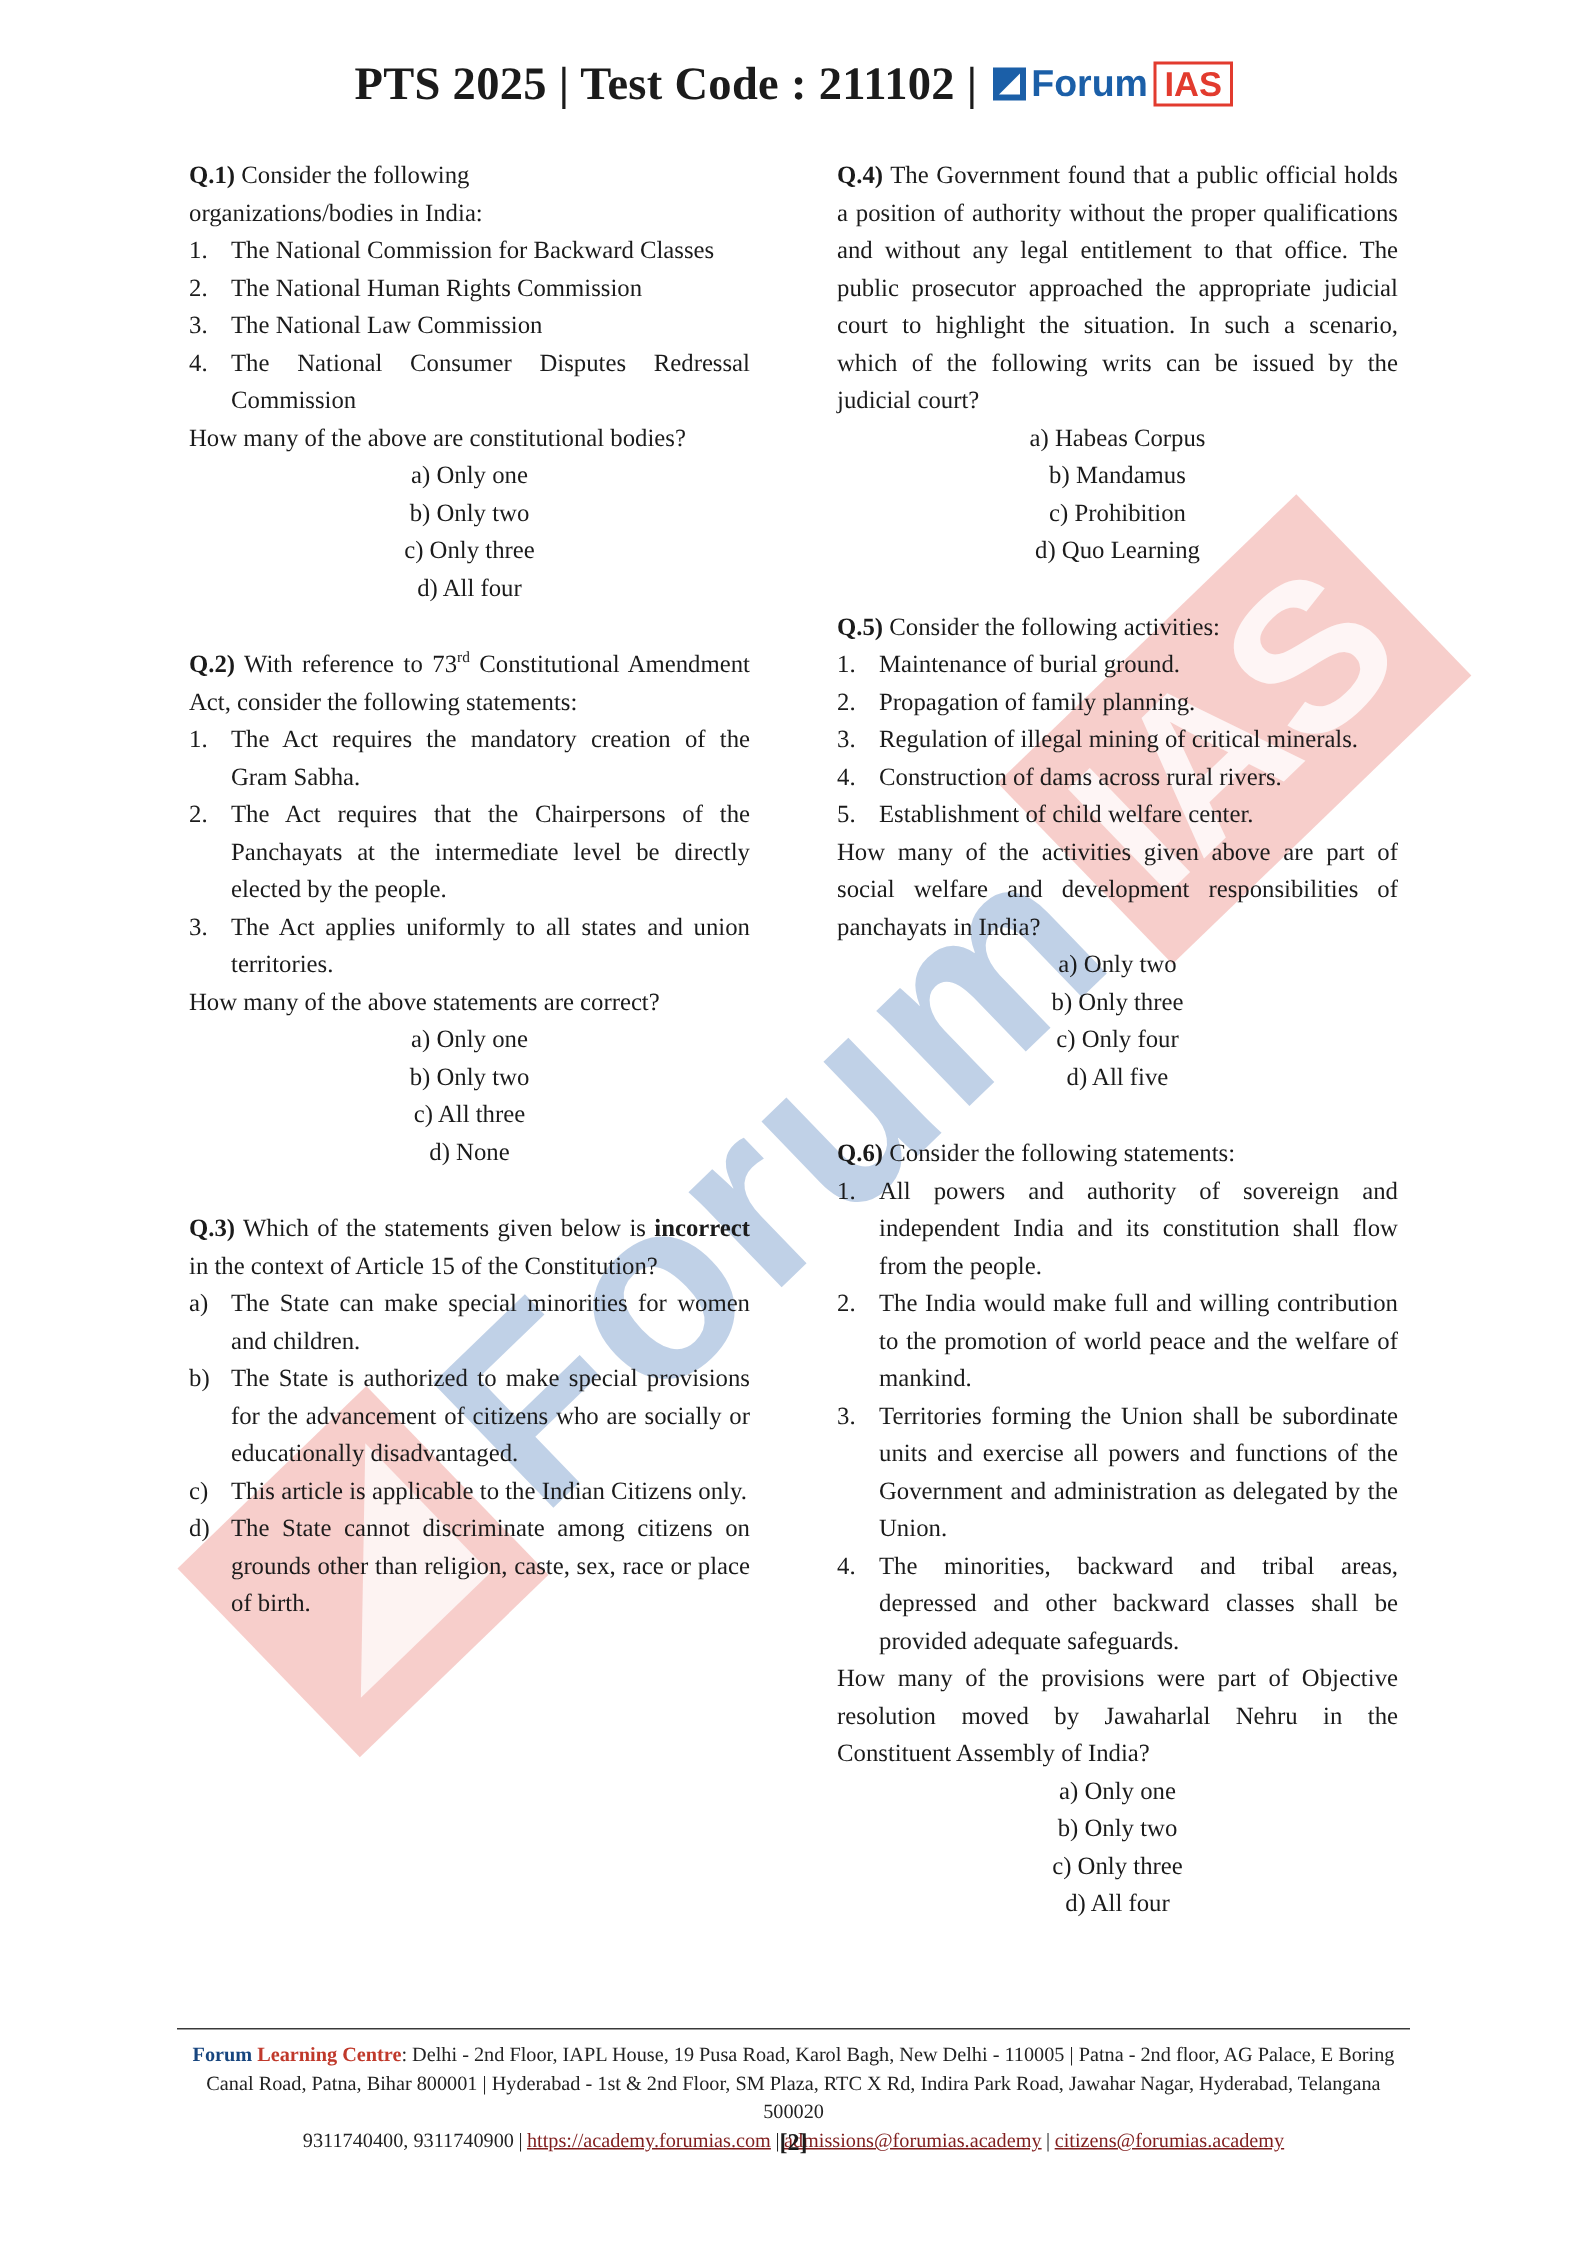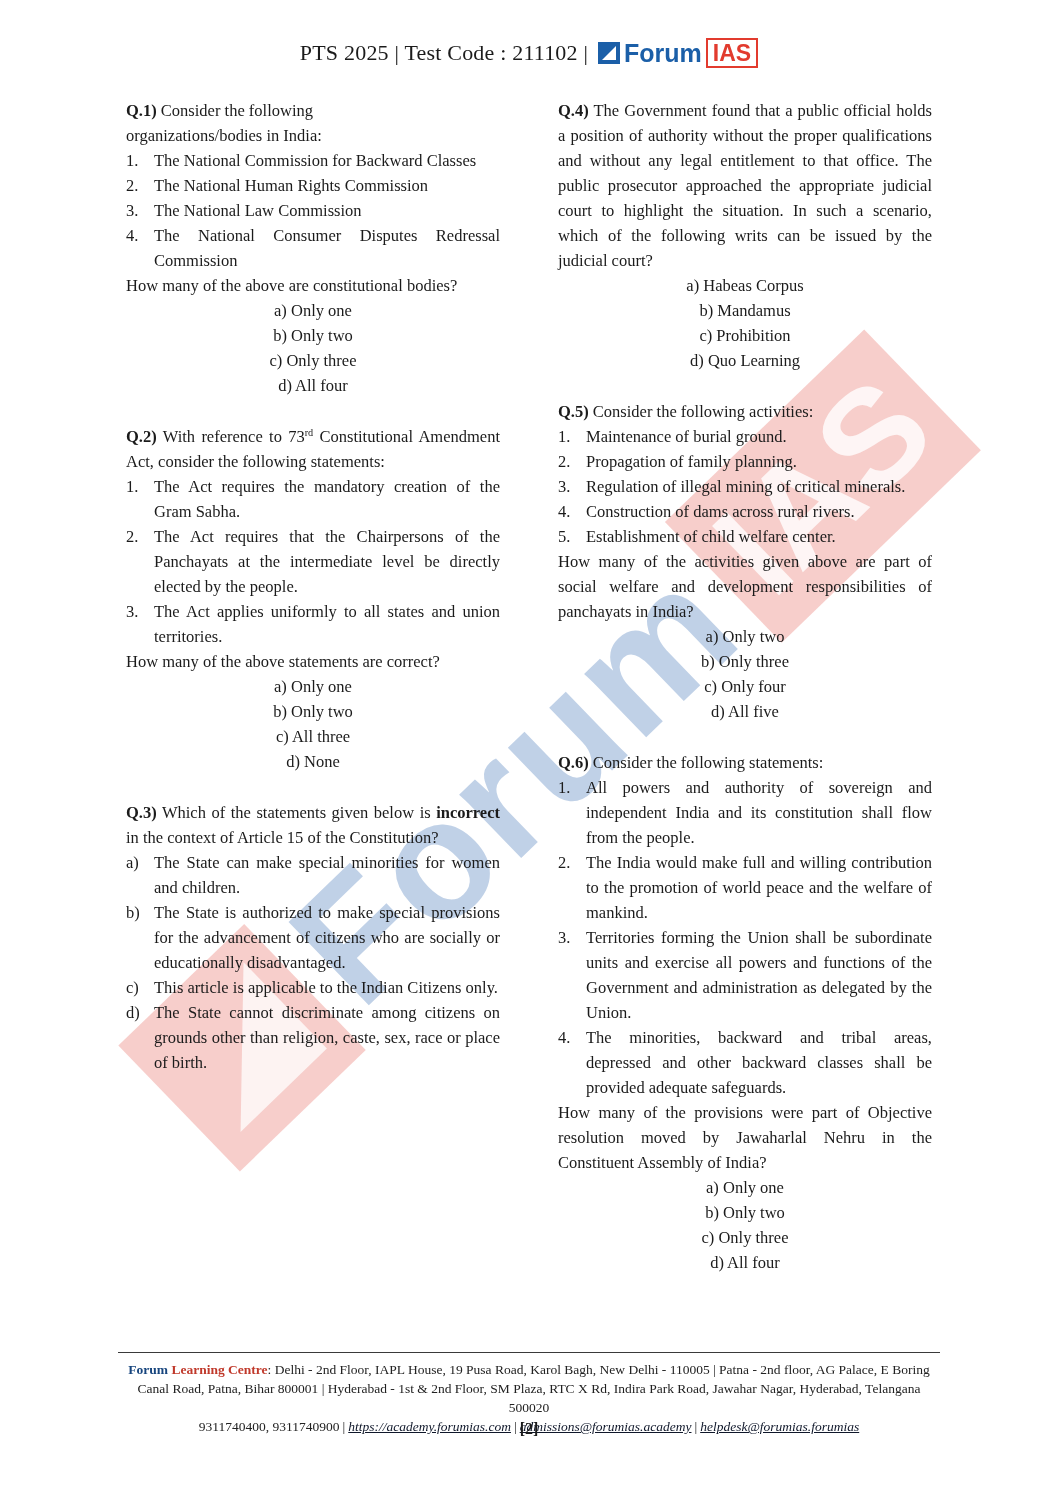--- a/index.html
+++ b/index.html
@@ -39,21 +39,21 @@
     background:rgba(228,94,84,0.30);
     padding:14px 22px;
   }
 
   
   .header {
     position:relative; z-index:1;
     padding-top:38px;
     display:flex; justify-content:center; align-items:center; gap:10px;
   }
-  .header-title { font-size:22px; font-weight:normal; letter-spacing:0.2px; }
+  .header-title { font-size:31px; font-weight:bold; letter-spacing:0.2px; }
   .logo { display:inline-flex; align-items:center; gap:4px; }
   .logo-icon {
     width:22px; height:22px; background:#1b5fa8;
     display:inline-flex; align-items:flex-end; justify-content:flex-start;
     position:relative;
   }
   .logo-icon::after {
     content:""; position:absolute; left:4px; bottom:4px;
     border-left:14px solid transparent;
     border-bottom:14px solid #ffffff;
@@ -87,21 +87,21 @@
     position:absolute; z-index:1;
     left:118px; right:118px; top:1352px;
     border-top:1.5px solid #3a3a3a;
     padding-top:7px;
     text-align:center;
     font-size:13.5px; line-height:19px;
     color:#222;
   }
   .brand-forum { color:#17457e; font-weight:bold; }
   .brand-rest { color:#c0392b; font-weight:bold; }
-  .flink { color:#0f172a; text-decoration:underline; cursor:pointer;font-style:italic; }
+  .flink { color:#7f1d1d; text-decoration:underline; cursor:pointer; }
   .sep { padding:0 3px; }
   .page-number {
     position:absolute; z-index:1; left:0; right:0; top:1420px;
     text-align:center; font-size:16px; font-weight:bold;
   }
 </style>
 </head>
 <body>
 
 <div class="page">
@@ -255,18 +255,18 @@
         <p class="para opt-line">b) Only two</p>
         <p class="para opt-line">c) Only three</p>
         <p class="para opt-line">d) All four</p>
       </article>
 
     </section>
   </main>
 
   <footer class="footer">
     <div><span class="brand-forum">Forum </span><span class="brand-rest">Learning Centre</span><span>: </span><span> Delhi - 2nd Floor, IAPL House, 19 Pusa Road, Karol Bagh, New Delhi - 110005   | Patna - 2nd floor, AG Palace, E Boring Canal Road, Patna, Bihar 800001   | Hyderabad - 1st &amp; 2nd Floor, SM Plaza, RTC X Rd, Indira Park Road, Jawahar Nagar, Hyderabad, Telangana 500020</span></div>
-    <div><span>9311740400, 9311740900</span><span class="sep">|</span><a class="flink">https://academy.forumias.com</a><span class="sep">|</span><a class="flink">admissions@forumias.academy</a><span class="sep">|</span><a class="flink">helpdesk@forumias.forumias</a></div>
+    <div><span>9311740400, 9311740900</span><span class="sep">|</span><a class="flink">https://academy.forumias.com</a><span class="sep">|</span><a class="flink">admissions@forumias.academy</a><span class="sep">|</span><a class="flink">citizens@forumias.academy</a></div>
   </footer>
 
   <div class="page-number">[2]</div>
 
 </div>
 
 </body></html>

